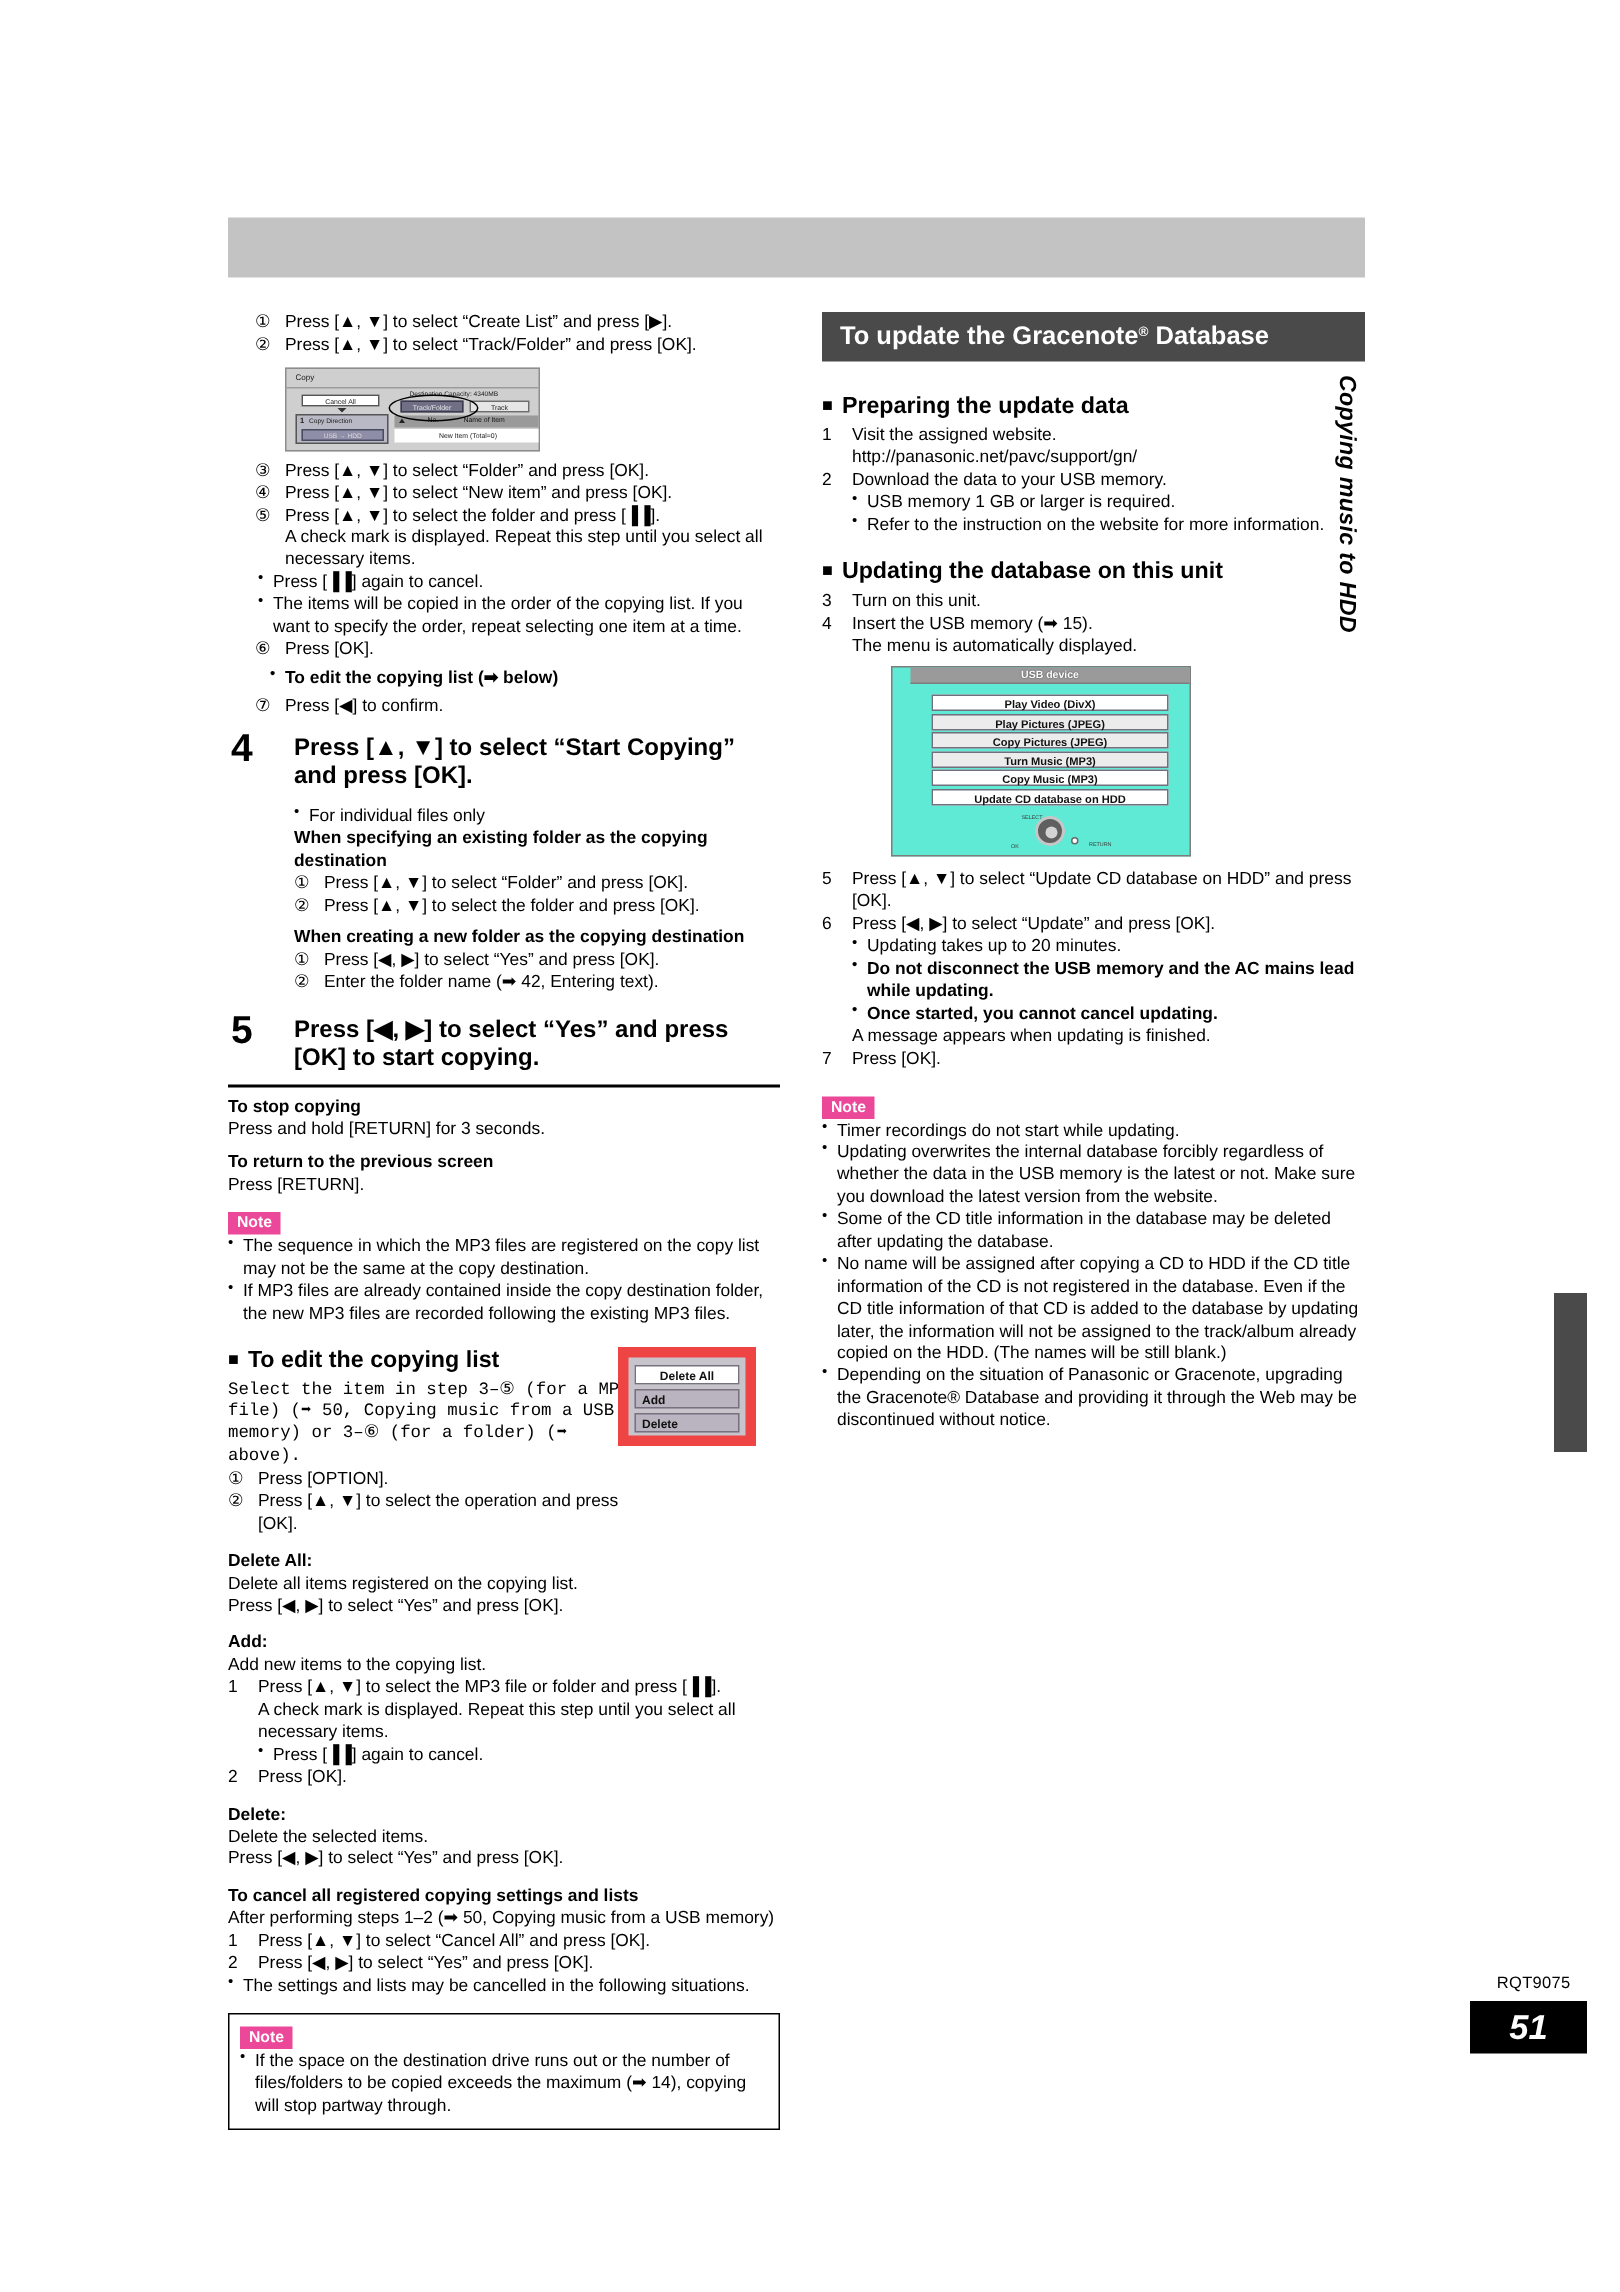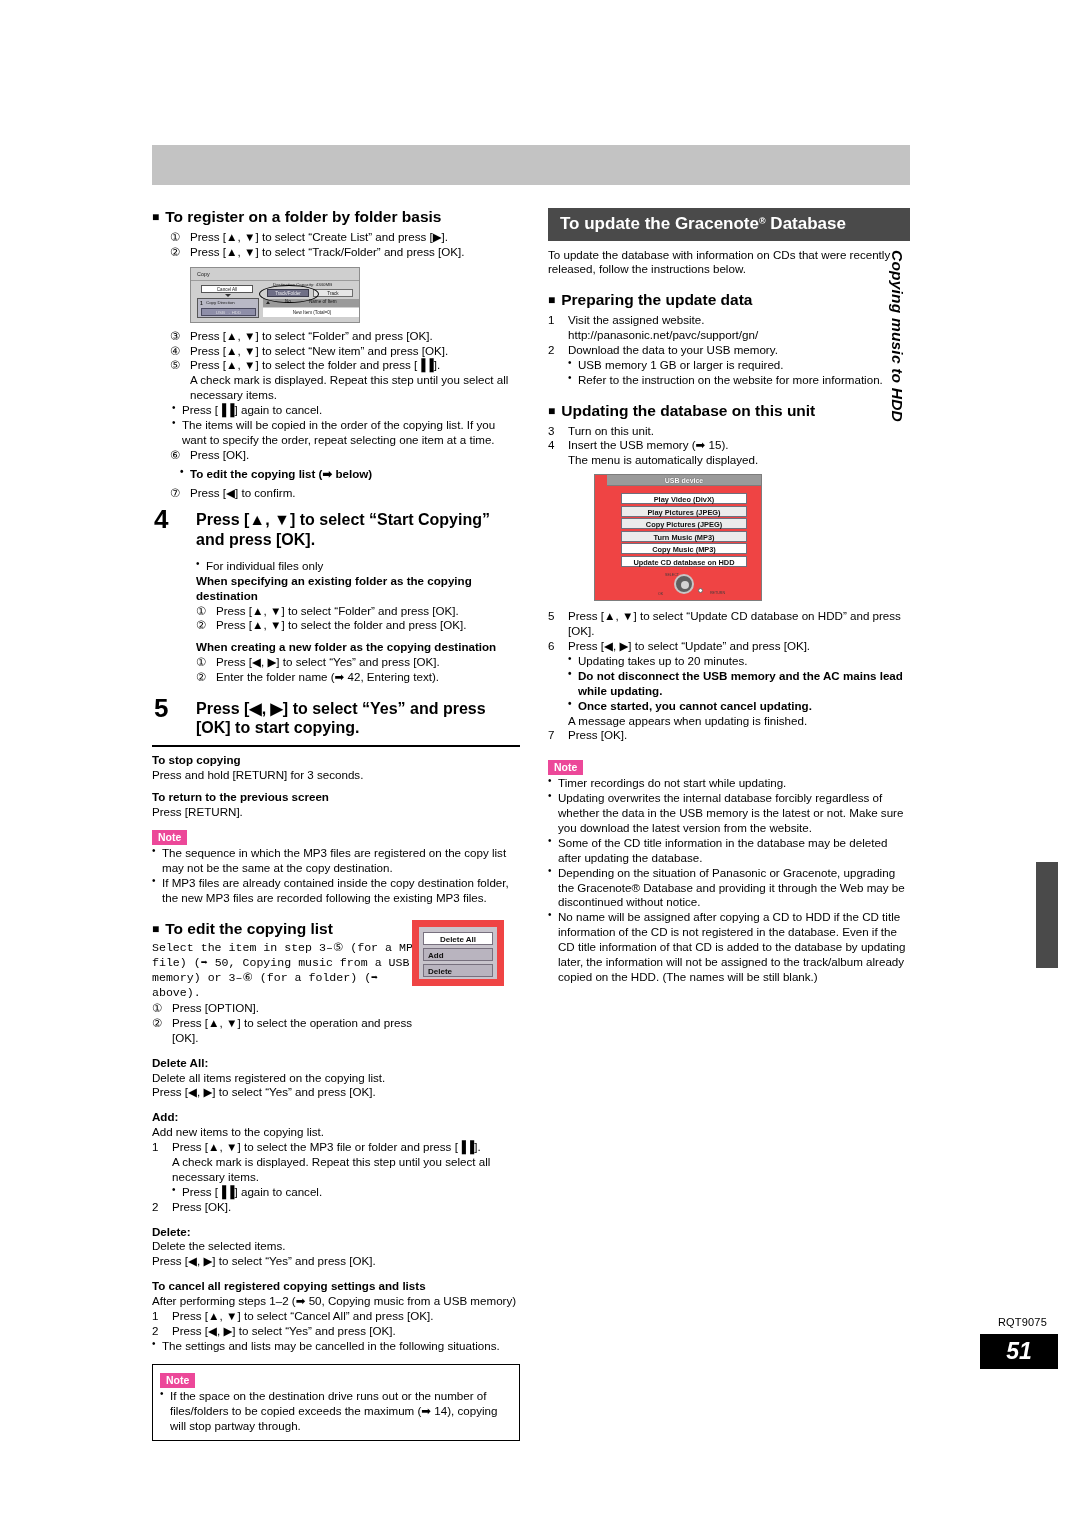--- a/index.html
+++ b/index.html
@@ -167,22 +167,22 @@
   .shot-opt div {
     font-size:8px; font-weight:bold; color:#111;
     height:13px; line-height:13px; padding-left:4px; margin-bottom:3px;
     border:1px solid #77707e;
   }
   .shot-opt .sel { background:#fff; text-align:center; padding-left:0; }
   .shot-opt .itm { background:#b9b4bf; }
 
   
   .shot-usb {
-    width:168px; margin:6px 0 8px 46px;
-    background:#ef4444; border:1px solid #7d7d7d; padding:0 0 4px 12px;
+    width:200px; margin:6px 0 8px 46px;
+    background:#5eead4; border:1px solid #7d7d7d; padding:0 0 4px 12px;
   }
   .shot-usb .ttl {
     background:#9a9a9a; border-bottom:1px solid #7d7d7d;
     color:#fff; font-size:7px; font-weight:bold; text-align:center;
     line-height:11px; height:11px;
     text-shadow:0 0 1px #333;
   }
   .shot-usb .list { padding:7px 14px 2px 14px; }
   .shot-usb .list div {
     background:#ececec; border:1px solid #6f6f7d;
@@ -227,21 +227,20 @@
 
 <div class="page">
 
   <div class="topband"></div>
   <div class="edge-tab"></div>
 
   <div class="sidehead">Copying music to HDD</div>
 
   <div class="col-left">
 
-    <div class="h-sq">To register on a folder by folder basis</div>
 
     <ul class="ol ol-ind">
       <li><span class="mk">①</span><span>Press [▲, ▼] to select “Create List” and press [▶].</span></li>
       <li><span class="mk">②</span><span>Press [▲, ▼] to select “Track/Folder” and press [OK].</span></li>
     </ul>
 
     
     <div class="shot-copy">
       <div class="title">Copy</div>
       <div class="sep"></div>
@@ -392,21 +391,20 @@
       <ul class="ul">
         <li>If the space on the destination drive runs out or the number of files/folders to be copied exceeds the maximum (➡ 14), copying will stop partway through.</li>
       </ul>
     </div>
   </div>
 
   <div class="col-right">
 
     <div class="banner"><span>To update the Gracenote</span><sup>®</sup><span> Database</span></div>
     <div class="gap7"></div>
-    <div class="sm">To update the database with information on CDs that were recently released, follow the instructions below.</div>
 
     <div class="gap14"></div>
     <div class="h-sq">Preparing the update data</div>
     <ul class="ol">
       <li><span class="mk">1</span><span>Visit the assigned website.</span></li>
       <li><span class="mk"></span><span>http://panasonic.net/pavc/support/gn/</span></li>
       <li><span class="mk">2</span><span>Download the data to your USB memory.</span></li>
     </ul>
     <ul class="ul" style="margin-left:20px;">
       <li>USB memory 1 GB or larger is required.</li>
@@ -454,20 +452,20 @@
     <ul class="ol">
       <li><span class="mk">7</span><span>Press [OK].</span></li>
     </ul>
 
     <div class="gap14"></div>
     <div class="note-badge">Note</div>
     <ul class="ul">
       <li>Timer recordings do not start while updating.</li>
       <li>Updating overwrites the internal database forcibly regardless of whether the data in the USB memory is the latest or not. Make sure you download the latest version from the website.</li>
       <li>Some of the CD title information in the database may be deleted after updating the database.</li>
+      <li>No name will be assigned after copying a CD to HDD if the CD title information of the CD is not registered in the database. Even if the CD title information of that CD is added to the database by updating later, the information will not be assigned to the track/album already copied on the HDD. (The names will be still blank.)</li>
       <li>Depending on the situation of Panasonic or Gracenote, upgrading the Gracenote® Database and providing it through the Web may be discontinued without notice.</li>
-      <li>No name will be assigned after copying a CD to HDD if the CD title information of the CD is not registered in the database. Even if the CD title information of that CD is added to the database by updating later, the information will not be assigned to the track/album already copied on the HDD. (The names will be still blank.)</li>
     </ul>
   </div>
 
   <div class="rqt">RQT9075</div>
   <div class="pagenum">51</div>
 </div>
 
 </body></html>

